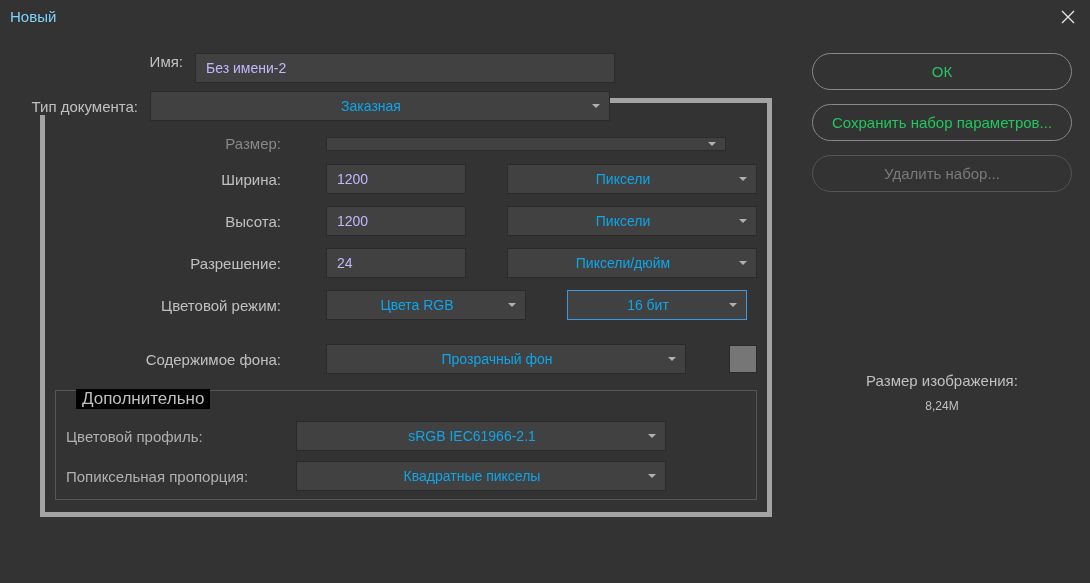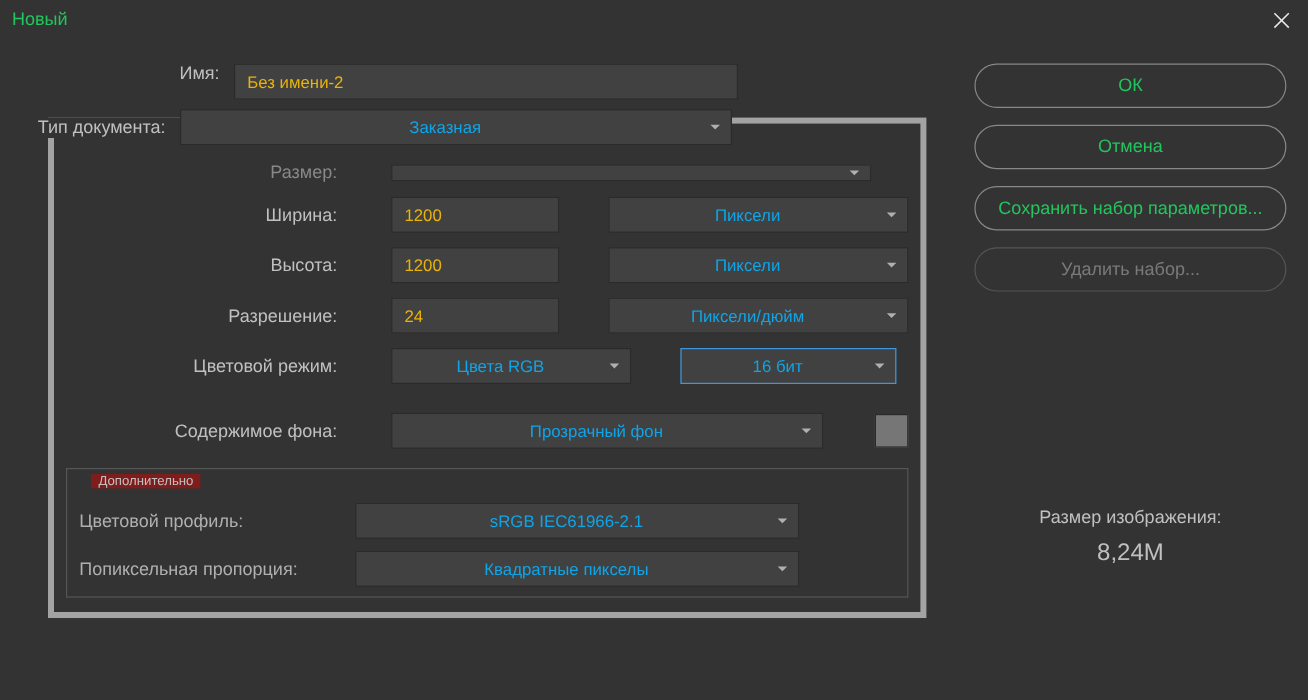--- a/index.html
+++ b/index.html
@@ -15,21 +15,21 @@
       width: 1090px;
       height: 583px;
       position: relative;
       overflow: hidden;
     }
     .titlebar {
       display: flex;
       justify-content: space-between;
       align-items: center;
       padding: 8px 14px 8px 10px;
-      color: #22c55e;
+      color: #7dd3fc;
       font-size: 15px;
     }
     .close-icon {
       width: 16px;
       height: 16px;
       cursor: pointer;
       color: #e8e8e8;
     }
     .content {
       display: flex;
@@ -45,21 +45,21 @@
       align-items: center;
       margin-bottom: 12px;
       gap: 33px;
     }
     .row-gap {
       margin-top: 24px;
     }
     .input-text {
       background: #414141;
       border: 1px solid #2a2a2a;
-      color: #eab308;
+      color: #c4b5fd;
       padding: 6px 10px;
       font-size: 14px;
       outline: none;
     }
     .input-name {
       width: 420px;
     }
     .input-num {
       width: 140px;
       margin-right: 8px;
@@ -132,23 +132,23 @@
       margin-left: 30px;
     }
     .fieldset-main {
       border: 5px solid #a3a3a3;
       padding: 0 10px 12px 10px;
       margin-left: 30px;
       margin-right: 10px;
     }
     .fieldset-title {
       color: #c0c0c0;
-      font-size: 11px;
+      font-size: 17px;
       margin: -12px 0 12px 10px;
-      background: #7f1d1d;
+      background: #000000;
       display: inline-block;
       padding: 0 6px;
     }
     .fieldset-inner-row {
       display: flex;
       align-items: center;
       margin-bottom: 10px;
     }
     .fieldset-label {
       width: 230px;
@@ -180,21 +180,21 @@
       cursor: default;
     }
     .size-info {
       text-align: center;
       margin-top: 180px;
       color: #c0c0c0;
       font-size: 15px;
     }
     .size-value {
       margin-top: 10px;
-      font-size: 20px;
+      font-size: 12px;
     }
     .name-row {
       display: flex;
       align-items: flex-start;
       margin-bottom: 15px;
       margin-left: 30px;
     }
     .name-label {
       width: 155px;
       text-align: right;
@@ -349,21 +349,20 @@
                   <path d="M1 3 L5 7 L9 3 Z"></path>
                 </svg></span>
           </div>
         </div>
       </div>
     </div>
   </div>
 
   <div class="side-panel">
     <button class="btn">ОК</button>
-    <button class="btn">Отмена</button>
     <button class="btn">Сохранить набор параметров...</button>
     <button class="btn disabled">Удалить набор...</button>
 
     <div class="size-info">
       <div>Размер изображения:</div>
       <div class="size-value">8,24M</div>
     </div>
   </div>
 </div>
 

